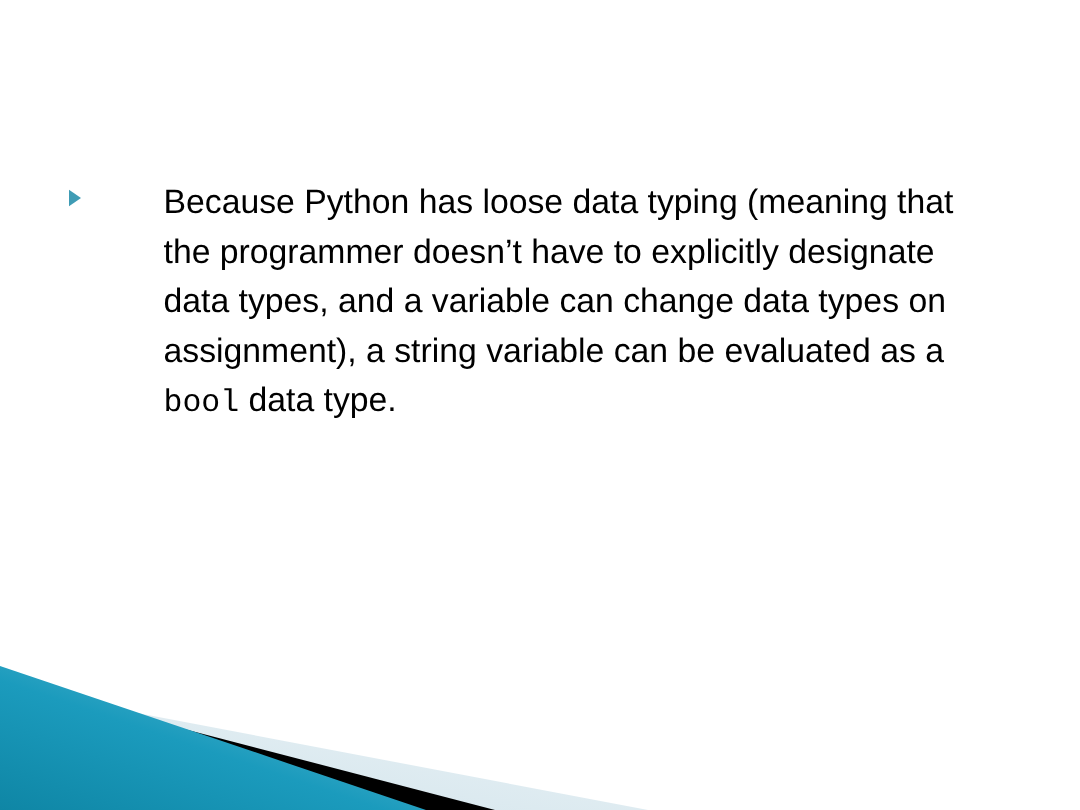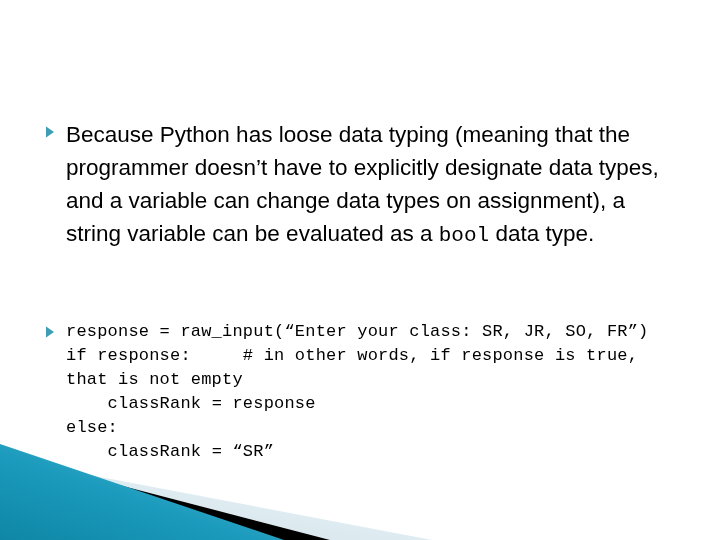--- a/index.html
+++ b/index.html
@@ -61,20 +61,21 @@
     left: 44px;
     top: 118px;
     width: 626px;
   }
   #para-text {
     font-size: 22.5px;
     line-height: 33px;
     color: #000000;
     font-family: "Liberation Sans", sans-serif;
     width: 600px;
+    margin-left: 43px;
   }
   #para-text .mono {
     font-family: "Liberation Mono", "DejaVu Sans Mono", monospace;
     font-size: 21px;
   }
 
   
   #code-block {
     left: 44px;
     top: 320px;
@@ -109,32 +110,20 @@
 
   <div class="bullet-block" id="para-block">
     <span class="bullet-marker">
       <svg width="12" height="14" viewBox="0 0 12 14" aria-hidden="true">
         <polygon points="2,1.5 10,7 2,12.5" fill="#3f9cb5"></polygon>
       </svg>
     </span>
     <div id="para-text"><span>Because Python has loose data typing (meaning that the programmer doesn’t have to explicitly designate data types, and a variable can change data types on assignment), a string variable can be evaluated as a </span><span class="mono">bool</span><span> data type.</span></div>
   </div>
 
-  <div class="bullet-block" id="code-block">
-    <span class="bullet-marker">
-      <svg width="12" height="14" viewBox="0 0 12 14" aria-hidden="true">
-        <polygon points="2,1.5 10,7 2,12.5" fill="#3f9cb5"></polygon>
-      </svg>
-    </span>
-    <div id="code-text">response = raw_input(“Enter your class: SR, JR, SO, FR”)
-if response:     # in other words, if response is true, that is not empty
-    classRank = response
-else:
-    classRank = “SR”</div>
-  </div>
 
   <svg id="deco" viewBox="0 0 720 110" preserveAspectRatio="none">
     <defs>
       <linearGradient id="tealGrad" x1="0" y1="1" x2="1" y2="0">
         <stop offset="0%" stop-color="#0f86a5"></stop>
         <stop offset="45%" stop-color="#1b9bbd"></stop>
         <stop offset="100%" stop-color="#79c6da"></stop>
       </linearGradient>
       <linearGradient id="paleGrad" x1="0" y1="1" x2="1" y2="0">
         <stop offset="0%" stop-color="#cfe2ea"></stop>

